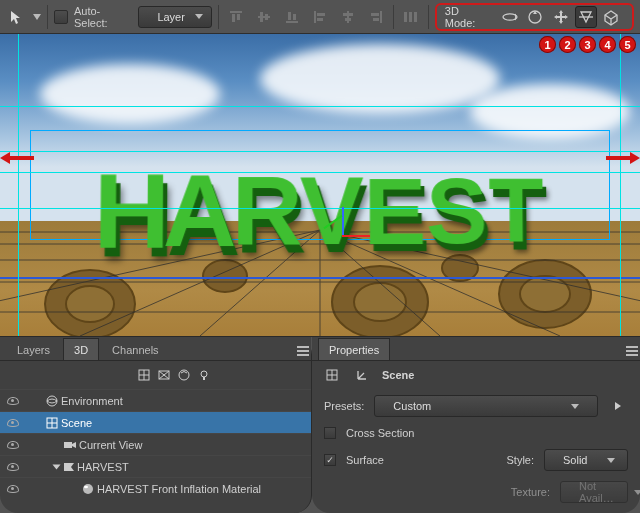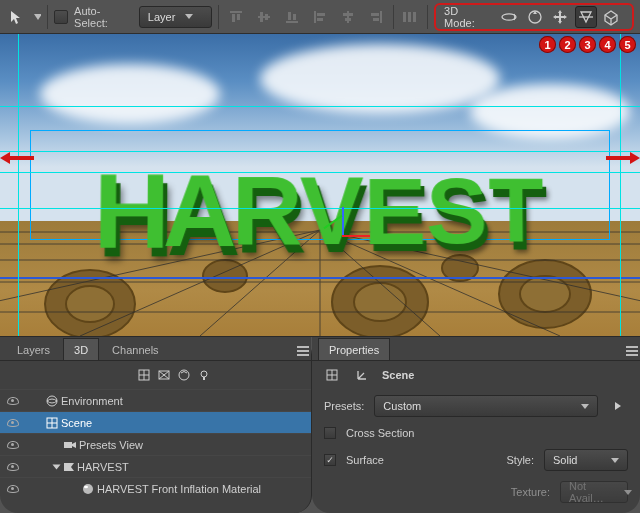--- a/index.html
+++ b/index.html
@@ -4,21 +4,21 @@
 <style>
   * { margin: 0; padding: 0; box-sizing: border-box; }
   body { width: 640px; height: 513px; font-family: Tahoma, Arial, sans-serif; font-size: 11px; color: #d0d0d0; background: #535353; overflow: hidden; }
 
   
   .option-bar { height: 34px; background: #535353; border-bottom: 1px solid #2e2e2e; display: flex; align-items: center; padding: 0 6px; gap: 6px; }
   .tool-icon { width: 22px; height: 22px; display:flex; align-items:center; justify-content:center; cursor:pointer; }
   .vsep { width:1px; height:24px; background:#3c3c3c; }
   .checkbox-slot { width:14px; height:14px; border:1px solid #2c2c2c; background: linear-gradient(#4d4d4d,#3d3d3d); border-radius:2px; }
   .lbl { color:#ccc; }
-  .dropdown { height:22px; background: linear-gradient(#4c4c4c,#3a3a3a); border:1px solid #282828; border-radius:3px; display:flex; align-items:center; padding:0 8px; gap:10px; color:#ddd; cursor:pointer; }
+  .dropdown { height:22px; background: linear-gradient(#4c4c4c,#3a3a3a); border:1px solid #282828; border-radius:3px; display:flex; align-items:center; padding:0 18px; gap:10px; color:#ddd; cursor:pointer; }
   .dropdown .caret { width:0; height:0; border-left:4px solid transparent; border-right:4px solid transparent; border-top:5px solid #bbb; }
   .align-group { display:flex; gap:6px; }
   .icon-btn { width:22px; height:22px; display:flex; align-items:center; justify-content:center; cursor:pointer; border-radius:2px; }
   .icon-btn.disabled { opacity:.45; cursor:default; }
   .mode-box { position:relative; margin-left:auto; height:28px; border:2px solid #cf1a1a; border-radius:6px; display:flex; align-items:center; gap:4px; padding:0 10px 0 8px; }
   .mode-box .mlabel { color:#d8d8d8; margin-right:4px; }
   .mode-icon { width:22px; height:22px; display:flex; align-items:center; justify-content:center; cursor:pointer; border-radius:3px; }
   .mode-icon.active { background:#3a3a3a; border:1px solid #222; }
   .badges { position:absolute; right:4px; top:36px; display:flex; gap:3px; z-index:40; }
   .badge { width:17px; height:17px; border-radius:50%; background:#d31414; color:#fff; font-weight:bold; font-size:11px; display:flex; align-items:center; justify-content:center; box-shadow: 0 0 0 1px #7a0b0b inset; }
@@ -352,21 +352,21 @@
             <span class="eye"></span>
           </span>
           <span class="indent" style="width:28px"></span>
           <span style="width:7px;display:inline-block"></span>
           <span class="node-icon">
             <svg width="14" height="12">
               <rect x="1" y="3" width="8" height="6" fill="#ccc"></rect>
               <path d="M9 5 L13 3 L13 9 L9 7 Z" fill="#ccc"></path>
             </svg>
           </span>
-          <span>Presets View</span>
+          <span>Current View</span>
         </div>
         <div class="tree-row">
           <span class="vis">
             <span class="eye"></span>
           </span>
           <span class="indent" style="width:28px"></span>
           <span class="tri down"></span>
           <span class="node-icon">
             <svg width="14" height="14">
               <path d="M3 3 L13 3 L10 7 L13 11 L3 11 Z" fill="#ccc"></path>

